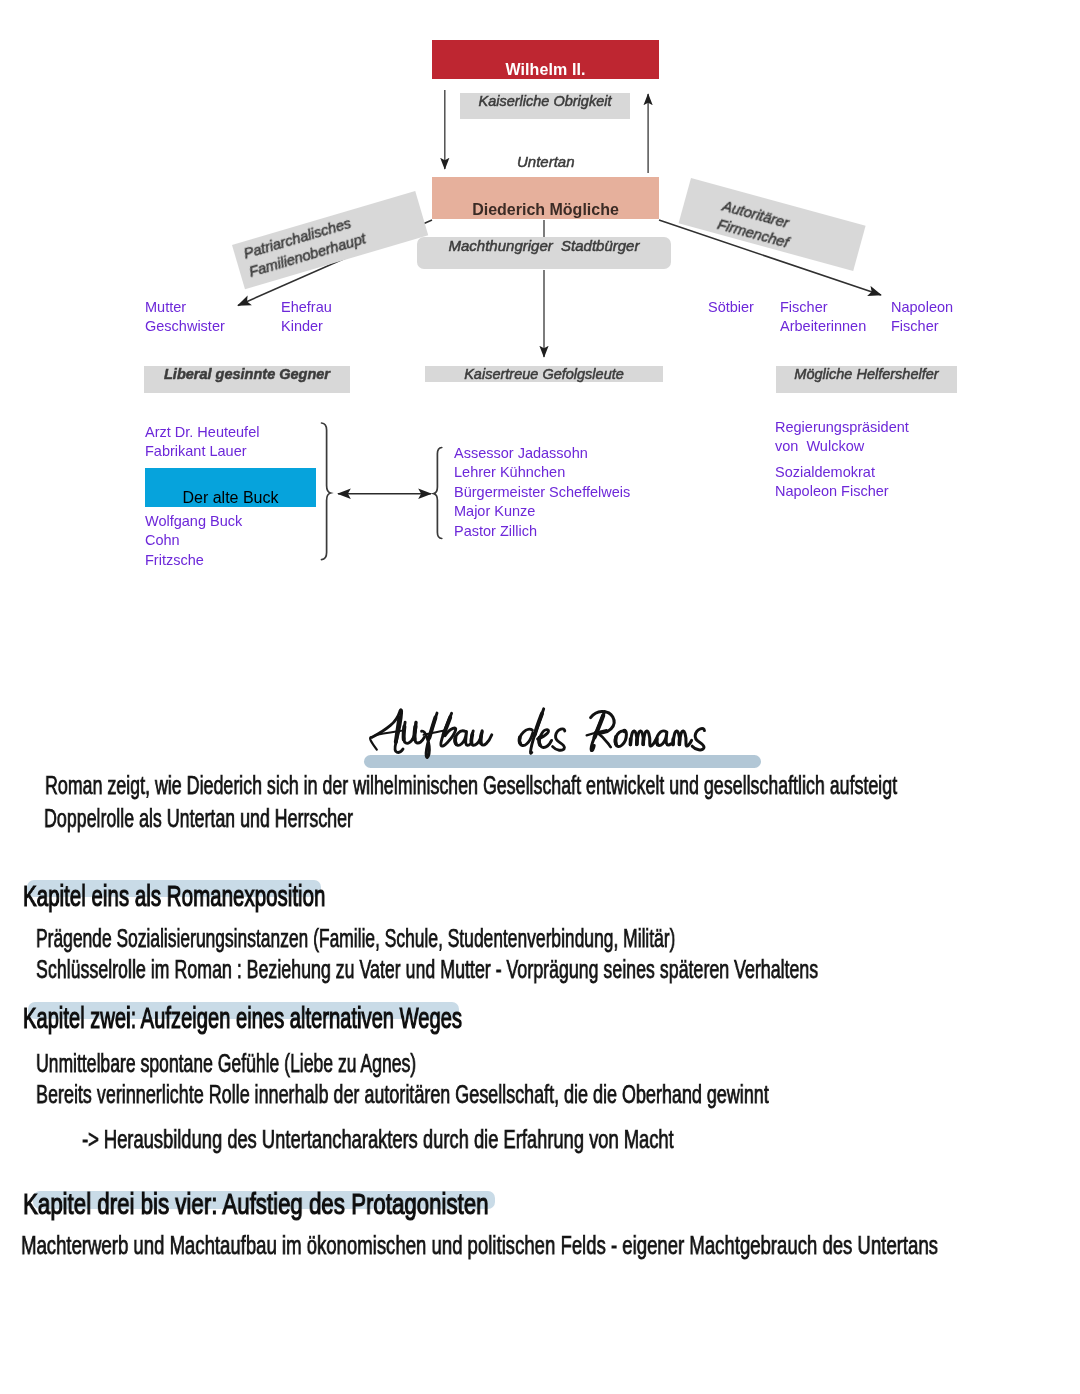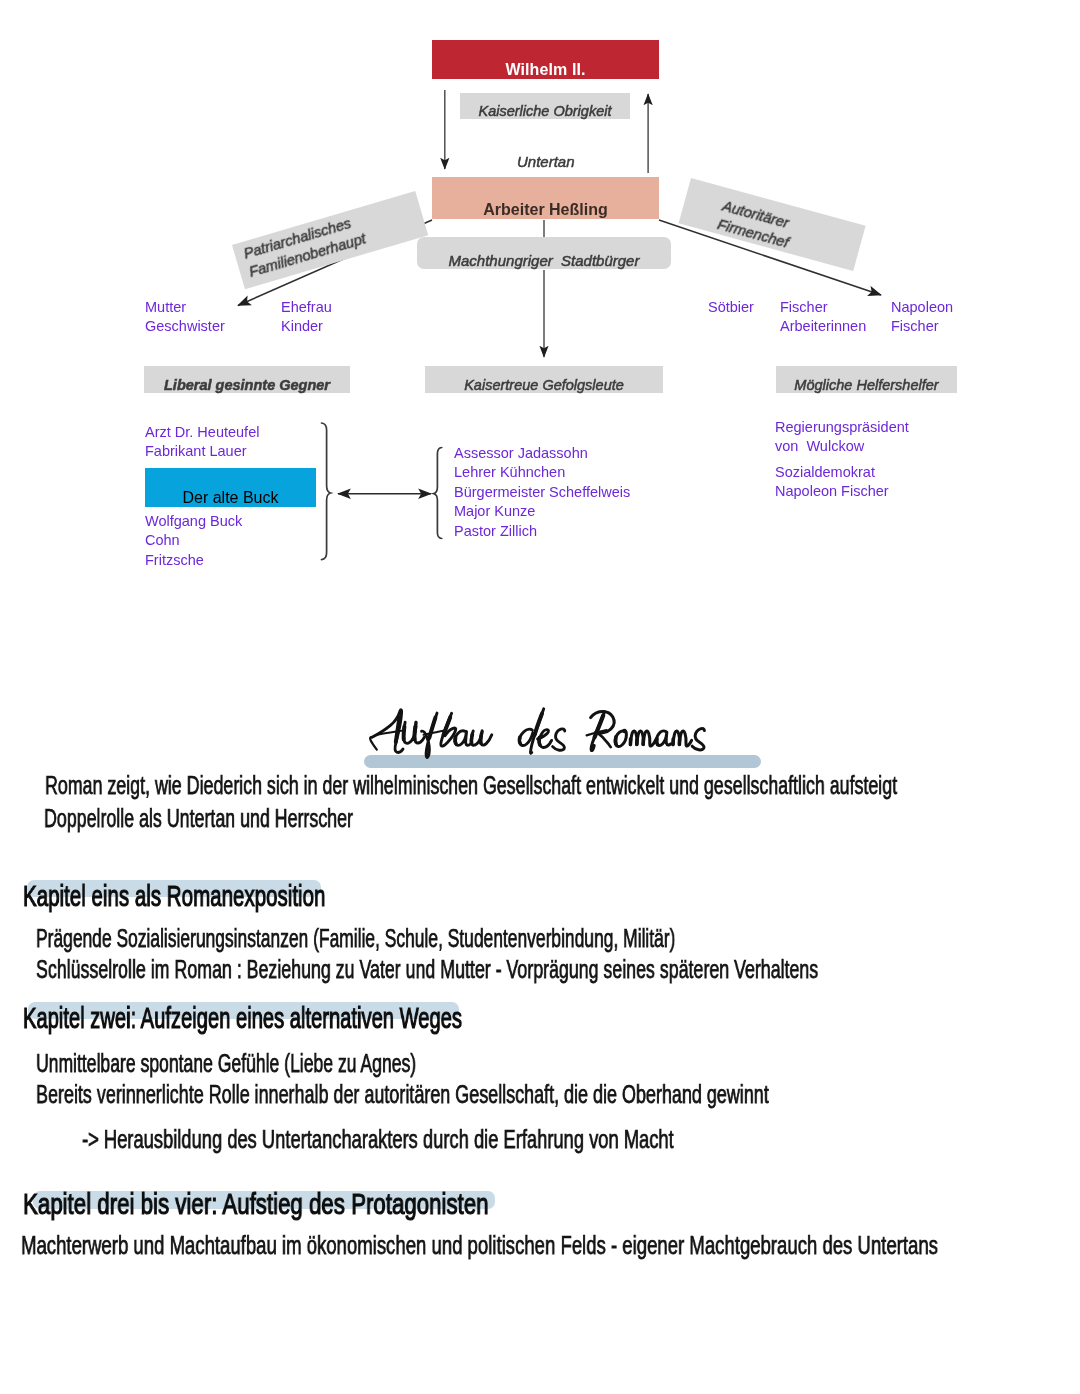--- a/index.html
+++ b/index.html
@@ -11,21 +11,21 @@
   
   #diagram{position:absolute;left:0;top:0;width:1080px;height:620px;}
   .node{position:absolute;box-sizing:border-box;display:flex;align-items:flex-end;
         justify-content:center;text-align:center;will-change:transform;}
   .node-emperor{background:#be2631;color:#ffffff;font-weight:bold;font-size:16px;
         letter-spacing:.1px;}
   .node-main{background:#e6b09c;color:#3b2b25;font-weight:bold;font-size:16px;}
   .node-blue{background:#06a3dc;color:#000000;font-weight:normal;font-size:16px;}
   .tag{position:absolute;box-sizing:border-box;background:#d8d8d8;color:#3c3c3c;will-change:transform;
        font-style:italic;font-weight:400;-webkit-text-stroke:0.5px #3c3c3c;
-       display:flex;align-items:flex-end;
+       display:flex;align-items:flex-start;
        justify-content:center;text-align:center;}
   .plainlabel{position:absolute;font-style:italic;font-weight:400;color:#3c3c3c;will-change:transform;
        -webkit-text-stroke:0.5px #3c3c3c;}
   .list{position:absolute;font-size:14.5px;line-height:19.45px;color:#6d28d9;will-change:transform;}
   .list>div{white-space:pre;}
   .tag span,.plainlabel span{white-space:pre;}
   .rotated{position:absolute;transform-origin:0 0;}
   svg.lines{position:absolute;left:0;top:0;width:1080px;height:620px;overflow:visible;}
   #title-underline{position:absolute;background:#b2c7d6;border-radius:8px;}
   .hl{position:absolute;background:#c9dbe7;border-radius:7px;}
@@ -74,21 +74,21 @@
 
   <div class="tag" style="left:460px;top:93px;width:170px;height:26px;font-size:14.5px;">
     <span>Kaiserliche Obrigkeit</span>
   </div>
 
   <div class="plainlabel" style="left:516.6px;top:153.3px;font-size:15px;">
     <span>Untertan</span>
   </div>
 
   <div class="node node-main" style="left:432px;top:177px;width:227px;height:42px;">
-    <span>Arbeiter Heßling</span>
+    <span>Diederich Mögliche</span>
   </div>
 
   <div class="tag" style="left:417px;top:237px;width:254px;height:32px;font-size:15px;border-radius:7px;">
     <span>Machthungriger  Stadtbürger</span>
   </div>
 
   <div class="rotated tag" style="left:231.5px;top:244.6px;width:191px;height:46px;transform:rotate(-16.4deg);
               flex-direction:column;align-items:flex-start;padding-left:9px;padding-top:3px;
               justify-content:flex-start;font-size:14.6px;line-height:19.2px;">
     <span>Patriarchalisches</span>
@@ -119,21 +119,21 @@
     <div>Arbeiterinnen</div>
   </div>
   <div class="list" style="left:890.5px;top:298.3px;">
     <div>Napoleon</div>
     <div>Fischer</div>
   </div>
 
   <div class="tag" style="left:144px;top:366px;width:206px;height:27px;font-size:14.5px;font-weight:bold;">
     <span>Liberal gesinnte Gegner</span>
   </div>
-  <div class="tag" style="left:425px;top:366px;width:238px;height:27px;font-size:14.5px;">
+  <div class="tag" style="left:425px;top:366px;width:238px;height:16px;font-size:14.5px;">
     <span>Kaisertreue Gefolgsleute</span>
   </div>
   <div class="tag" style="left:776px;top:366px;width:181px;height:27px;font-size:14.5px;">
     <span>Mögliche Helfershelfer</span>
   </div>
 
   <div class="list" style="left:144.5px;top:423.3px;">
     <div>Arzt Dr. Heuteufel</div>
     <div>Fabrikant Lauer</div>
   </div>

